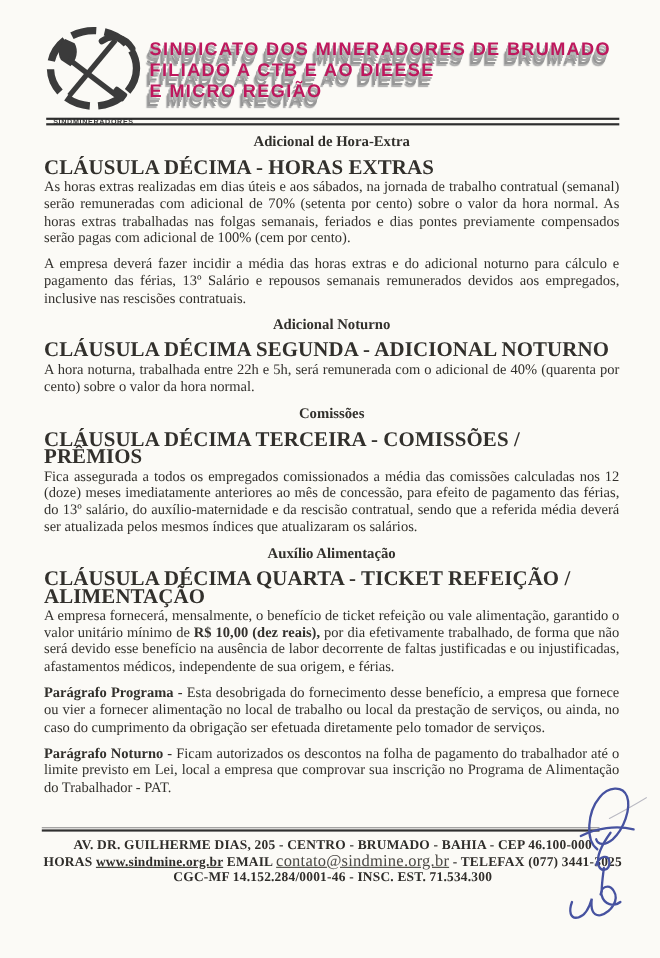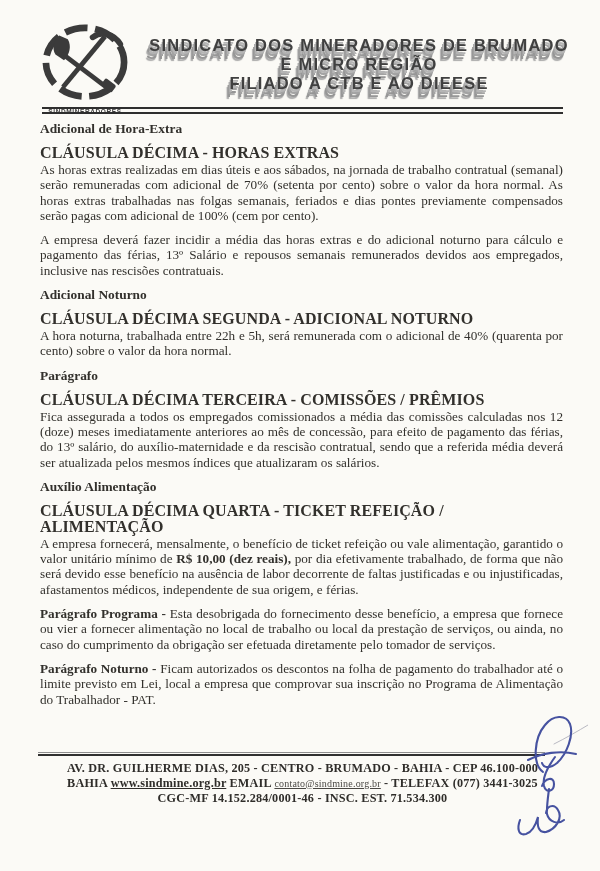--- a/index.html
+++ b/index.html
@@ -10,61 +10,61 @@
   }
   
   .header { position:absolute; top:24px; left:34px; right:18px; display:flex; }
   .logo { width:102px; text-align:center; flex:0 0 auto; }
   .logo svg { display:block; margin:0 auto; }
   .logo-caption {
     font-family:"Liberation Sans", sans-serif; font-weight:bold;
     font-size:6.5px; letter-spacing:0.6px; color:#3c3c3c; margin-top:2px;
   }
   .title-block {
-    flex:1; text-align:center; padding-top:12px;
+    flex:1; padding-top:12px;
     font-family:"Liberation Sans", sans-serif; font-weight:800;
-    color:#404040; letter-spacing:1.2px;
+    color:#be185d; letter-spacing:1.2px;
   }
   .title-line {
     font-size:16.5px; line-height:19px; white-space:nowrap;
     text-shadow: -1px 3px 0 #b5b5b5, -2px 5px 0 #a3a3a3, -3px 8px 0 #969696, -4px 10px 1px #a9a9a9;
   }
   .header-rule {
     position:absolute; top:107px; left:42px; width:521px; height:3px;
     border-top:2px solid #2e2e2e; border-bottom:2px solid #2e2e2e;
   }
   
   .content {
     position:absolute; top:121px; left:40px; width:523px;
     font-size:13.2px; line-height:15.3px; text-align:justify;
   }
   .center-heading {
-    text-align:left; font-size:13.4px; font-weight:bold;
+    text-align:center; font-size:13.4px; font-weight:bold;
     margin:0 0 8px; line-height:16px;
   }
   .clause-title {
-    font-size:16px; font-weight:bold; margin:0 0 1px;
+    font-size:19px; font-weight:bold; margin:0 0 1px;
     line-height:16px; text-align:left; letter-spacing:0.1px;
   }
   p.body-par { margin:0 0 9px; }
   .inline-bold { font-weight:bold; }
   
   .footer-rule {
     position:absolute; top:752px; left:38px; width:507px; height:1px;
     border-top:1.5px solid #8f8f8f; border-bottom:2.5px solid #303030;
   }
   .footer-text {
     position:absolute; top:761px; left:30px; width:545px;
     text-align:center; font-weight:bold; font-size:12.2px;
     line-height:14.6px; letter-spacing:0.2px; color:#2f2d2a;
   }
   .footer-url { text-decoration:underline; }
   .footer-email {
     text-decoration:underline; font-weight:normal;
-    font-size:10px; color:#4a4844;
+    font-size:15px; color:#4a4844;
   }
   
   .signature { position:absolute; left:498px; top:712px; }
   .signature path { fill:none; stroke:#4652a0; stroke-width:2.1; stroke-linecap:round; }
   .signature .faint { stroke:#b9b9c2; stroke-width:1; }
 </style>
 </head>
 <body>
 
 <div class="page">
@@ -76,22 +76,22 @@
         <path d="M23,12 C17,17 15,26 19,32 L28,38 C34,32 36,23 32,16 Z" fill="#3b3b3b"></path>
         <line x1="26" y1="31" x2="72" y2="66" stroke="#3b3b3b" stroke-width="5"></line>
         <rect x="68" y="60" width="14" height="9" rx="2" fill="#3b3b3b" transform="rotate(37 75 64)"></rect>
         <path d="M58,14 C68,7 80,10 87,21" stroke="#3b3b3b" stroke-width="6" fill="none" stroke-linecap="round"></path>
         <line x1="71" y1="13" x2="27" y2="66" stroke="#3b3b3b" stroke-width="5"></line>
       </svg>
       <div class="logo-caption">SINDMINERADORES</div>
     </div>
     <div class="title-block">
       <div class="title-line">SINDICATO DOS MINERADORES DE BRUMADO</div>
+      <div class="title-line">FILIADO A CTB E AO DIEESE</div>
       <div class="title-line">E MICRO REGIÃO</div>
-      <div class="title-line">FILIADO A CTB E AO DIEESE</div>
     </div>
   </div>
   <div class="header-rule"></div>
 
   <div class="content">
 
     <h2 class="center-heading">Adicional de Hora-Extra</h2>
 
     <section>
       <h3 class="clause-title">CLÁUSULA DÉCIMA - HORAS EXTRAS</h3>
@@ -102,21 +102,21 @@
       <p class="body-par">A empresa deverá fazer incidir a média das horas extras e do adicional noturno para cálculo e pagamento das férias, 13º Salário e repousos semanais remunerados devidos aos empregados, inclusive nas rescisões contratuais.</p>
     </section>
 
     <h2 class="center-heading">Adicional Noturno</h2>
 
     <section>
       <h3 class="clause-title">CLÁUSULA DÉCIMA SEGUNDA - ADICIONAL NOTURNO</h3>
       <p class="body-par">A hora noturna, trabalhada entre 22h e 5h, será remunerada com o adicional de 40% (quarenta por cento) sobre o valor da hora normal.</p>
     </section>
 
-    <h2 class="center-heading">Parágrafo</h2>
+    <h2 class="center-heading">Comissões</h2>
 
     <section>
       <h3 class="clause-title">CLÁUSULA DÉCIMA TERCEIRA - COMISSÕES / PRÊMIOS</h3>
       <p class="body-par">Fica assegurada a todos os empregados comissionados a média das comissões calculadas nos 12 (doze) meses imediatamente anteriores ao mês de concessão, para efeito de pagamento das férias, do 13º salário, do auxílio-maternidade e da rescisão contratual, sendo que a referida média deverá ser atualizada pelos mesmos índices que atualizaram os salários.</p>
     </section>
 
     <h2 class="center-heading">Auxílio Alimentação</h2>
 
     <section>
       <h3 class="clause-title">CLÁUSULA DÉCIMA QUARTA - TICKET REFEIÇÃO / ALIMENTAÇÃO</h3>
@@ -125,21 +125,21 @@
 
     <p class="body-par"><span class="inline-bold">Parágrafo Programa - </span><span>Esta desobrigada do fornecimento desse benefício, a empresa que fornece ou vier a fornecer alimentação no local de trabalho ou local da prestação de serviços, ou ainda, no caso do cumprimento da obrigação ser efetuada diretamente pelo tomador de serviços.</span></p>
 
     <p class="body-par"><span class="inline-bold">Parágrafo Noturno - </span><span>Ficam autorizados os descontos na folha de pagamento do trabalhador até o limite previsto em Lei, local a empresa que comprovar sua inscrição no Programa de Alimentação do Trabalhador - PAT.</span></p>
 
   </div>
 
   <div class="footer-rule"></div>
   <div class="footer-text">
     <div>AV. DR. GUILHERME DIAS, 205 - CENTRO - BRUMADO - BAHIA - CEP 46.100-000</div>
-    <div><span>BAHIA </span><span class="footer-url">www.sindmine.org.br</span><span> EMAIL </span><span class="footer-email">contato@sindmine.org.br</span><span> - TELEFAX (077) 3441-3025</span></div>
+    <div><span>HORAS </span><span class="footer-url">www.sindmine.org.br</span><span> EMAIL </span><span class="footer-email">contato@sindmine.org.br</span><span> - TELEFAX (077) 3441-3025</span></div>
     <div>CGC-MF 14.152.284/0001-46 - INSC. EST. 71.534.300</div>
   </div>
 
   <svg class="signature" width="90" height="135" viewBox="0 0 90 135">
     <path class="faint" d="M56,32 C68,26 80,19 90,13"></path>
     <path d="M45,60 C34,52 36,26 47,13 C55,3 68,2 72,12 C76,23 69,42 59,51 C53,56 46,57 44,51"></path>
     <path d="M30,48 C44,41 62,38 78,42"></path>
     <path d="M57,45 C49,56 44,66 46,74 C48,81 56,80 56,72 C56,64 47,66 44,74"></path>
     <path d="M51,77 C50,85 49,92 49,98 L48,101"></path>
     <path d="M22,108 C19,116 20,124 28,122 C35,120 38,112 40,105 C39,113 40,121 48,120 C58,117 65,106 60,98 C56,91 47,94 49,102 C51,110 60,113 66,108"></path>

